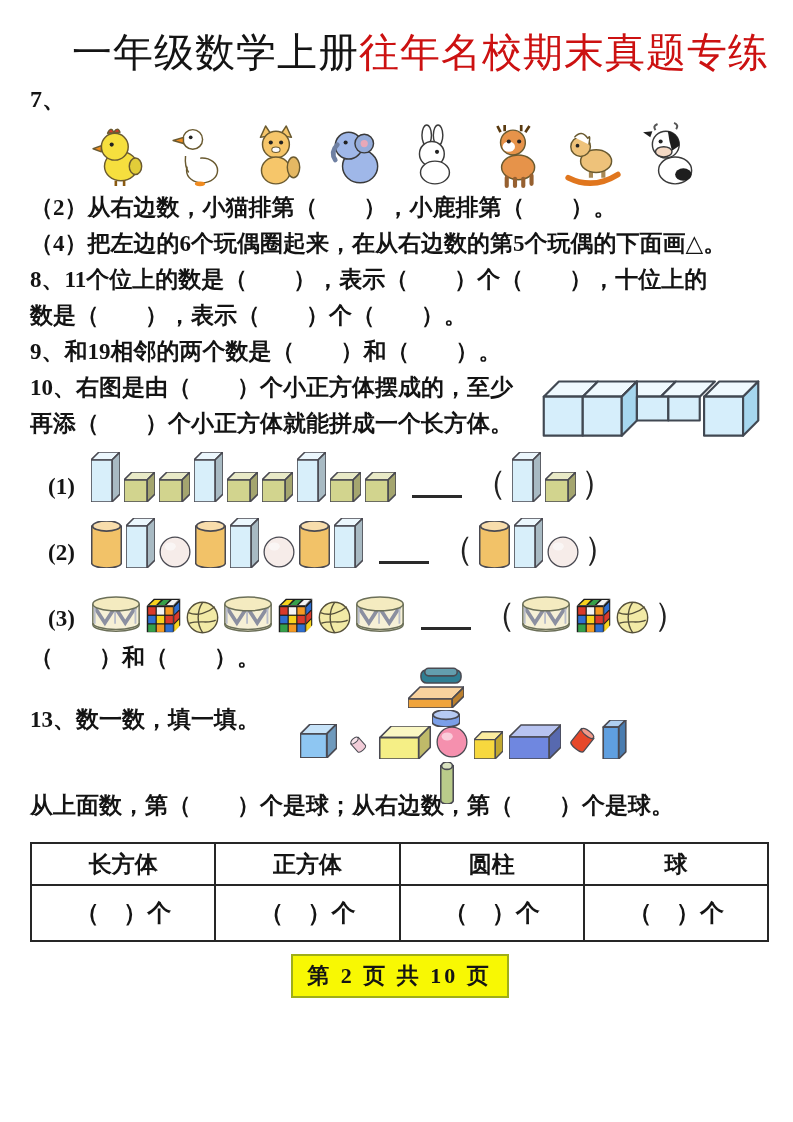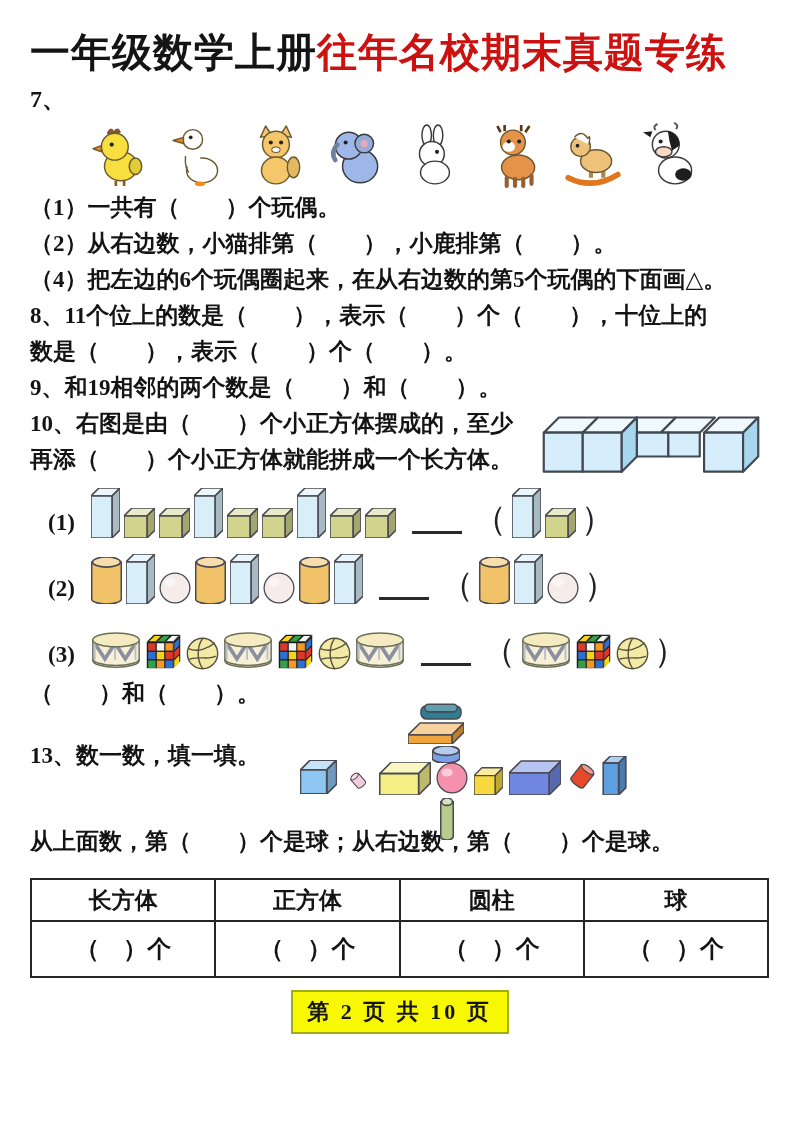--- a/index.html
+++ b/index.html
@@ -1,19 +1,19 @@
 <!DOCTYPE html>
 <html><head>
 <meta charset="utf-8">
 <style>
   html,body{margin:0;padding:0;background:#9a9a9a;}
   .page{width:793px;height:1122px;margin:0 auto;background:#ffffff;position:relative;overflow:hidden;
         font-family:"Liberation Serif","DejaVu Serif",serif;color:#141414;}
   .inner{padding:26px 24px 0 30px;}
-  .title{text-align:left;font-size:40px;font-weight:bold;letter-spacing:1px;white-space:nowrap;line-height:54px;}
+  .title{text-align:right;font-size:40px;font-weight:normal;letter-spacing:1px;white-space:nowrap;line-height:54px;}
   .title .t-red{color:#cc1111;}
   .qnum{font-size:24px;font-weight:600;margin-top:4px;line-height:30px;}
   .animals{display:flex;justify-content:space-between;align-items:flex-end;margin:2px 66px 2px 60px;height:72px;}
   .animal{width:62px;height:68px;}
   .animal svg{width:100%;height:100%;}
   .ln{font-size:23px;font-weight:600;line-height:36px;white-space:nowrap;}
   .q10wrap{position:relative;}
   .q10fig{position:absolute;right:6px;top:-8px;width:224px;height:78px;}
   .q10fig svg{width:100%;height:100%;}
   .prow{display:flex;align-items:flex-end;height:66px;margin-left:18px;}
@@ -122,21 +122,20 @@
             <ellipse cx="41" cy="49" rx="8" ry="6" fill="#1e1e1e"></ellipse>
             <path d="M14 6 q-3 -4 2 -6 M34 5 q3 -4 -2 -6" stroke="#555" stroke-width="2" fill="none"></path>
             <circle cx="24" cy="20" r="13" fill="#ffffff" stroke="#3a3a3a" stroke-width="1.4" stroke-linejoin="round"></circle>
             <path d="M26 7 a13 13 0 0 1 11 14 l-7 5 q-3 -10 -4 -19 z" fill="#1e1e1e"></path>
             <polygon points="9,13 2,8 11,7" fill="#1e1e1e"></polygon>
             <ellipse cx="22" cy="27" rx="8" ry="5" fill="#f4d9c4" stroke="#3a3a3a" stroke-width="1.4" stroke-linejoin="round"></ellipse>
             <circle cx="19" cy="17" r="2" fill="#222"></circle>
           </svg></div>
       </div>
 
-    <div class="ln">（1）一共有（　　）个玩偶。</div>
     <div class="ln">（2）从右边数，小猫排第（　　），小鹿排第（　　）。</div>
     <div class="ln">（4）把左边的6个玩偶圈起来，在从右边数的第5个玩偶的下面画△。</div>
 
     <div class="ln">8、11个位上的数是（　　），表示（　　）个（　　），十位上的</div>
     <div class="ln">数是（　　），表示（　　）个（　　）。</div>
 
     <div class="ln">9、和19相邻的两个数是（　　）和（　　）。</div>
 
     <div class="q10wrap">
       <div class="ln">10、右图是由（　　）个小正方体摆成的，至少</div>

